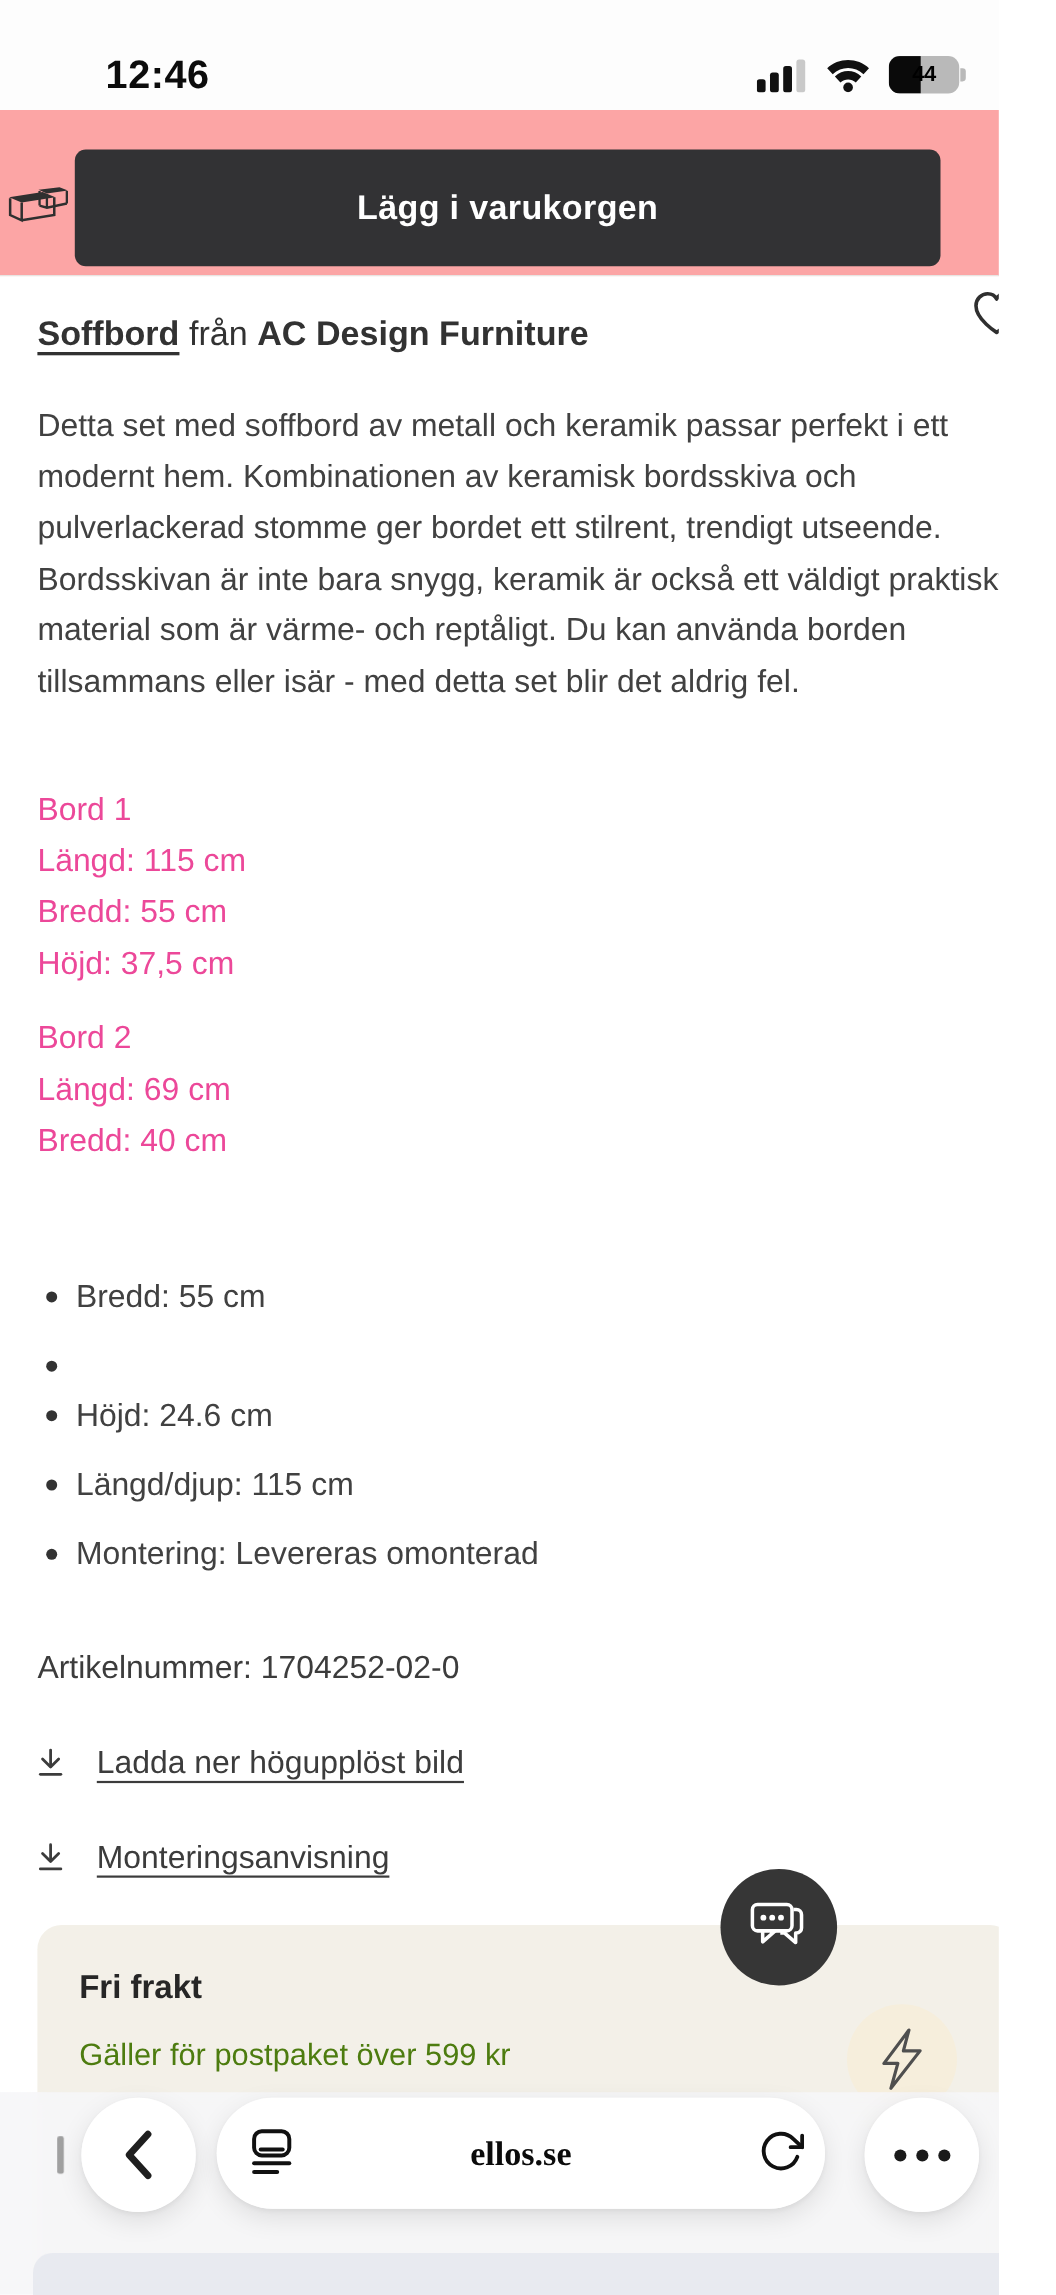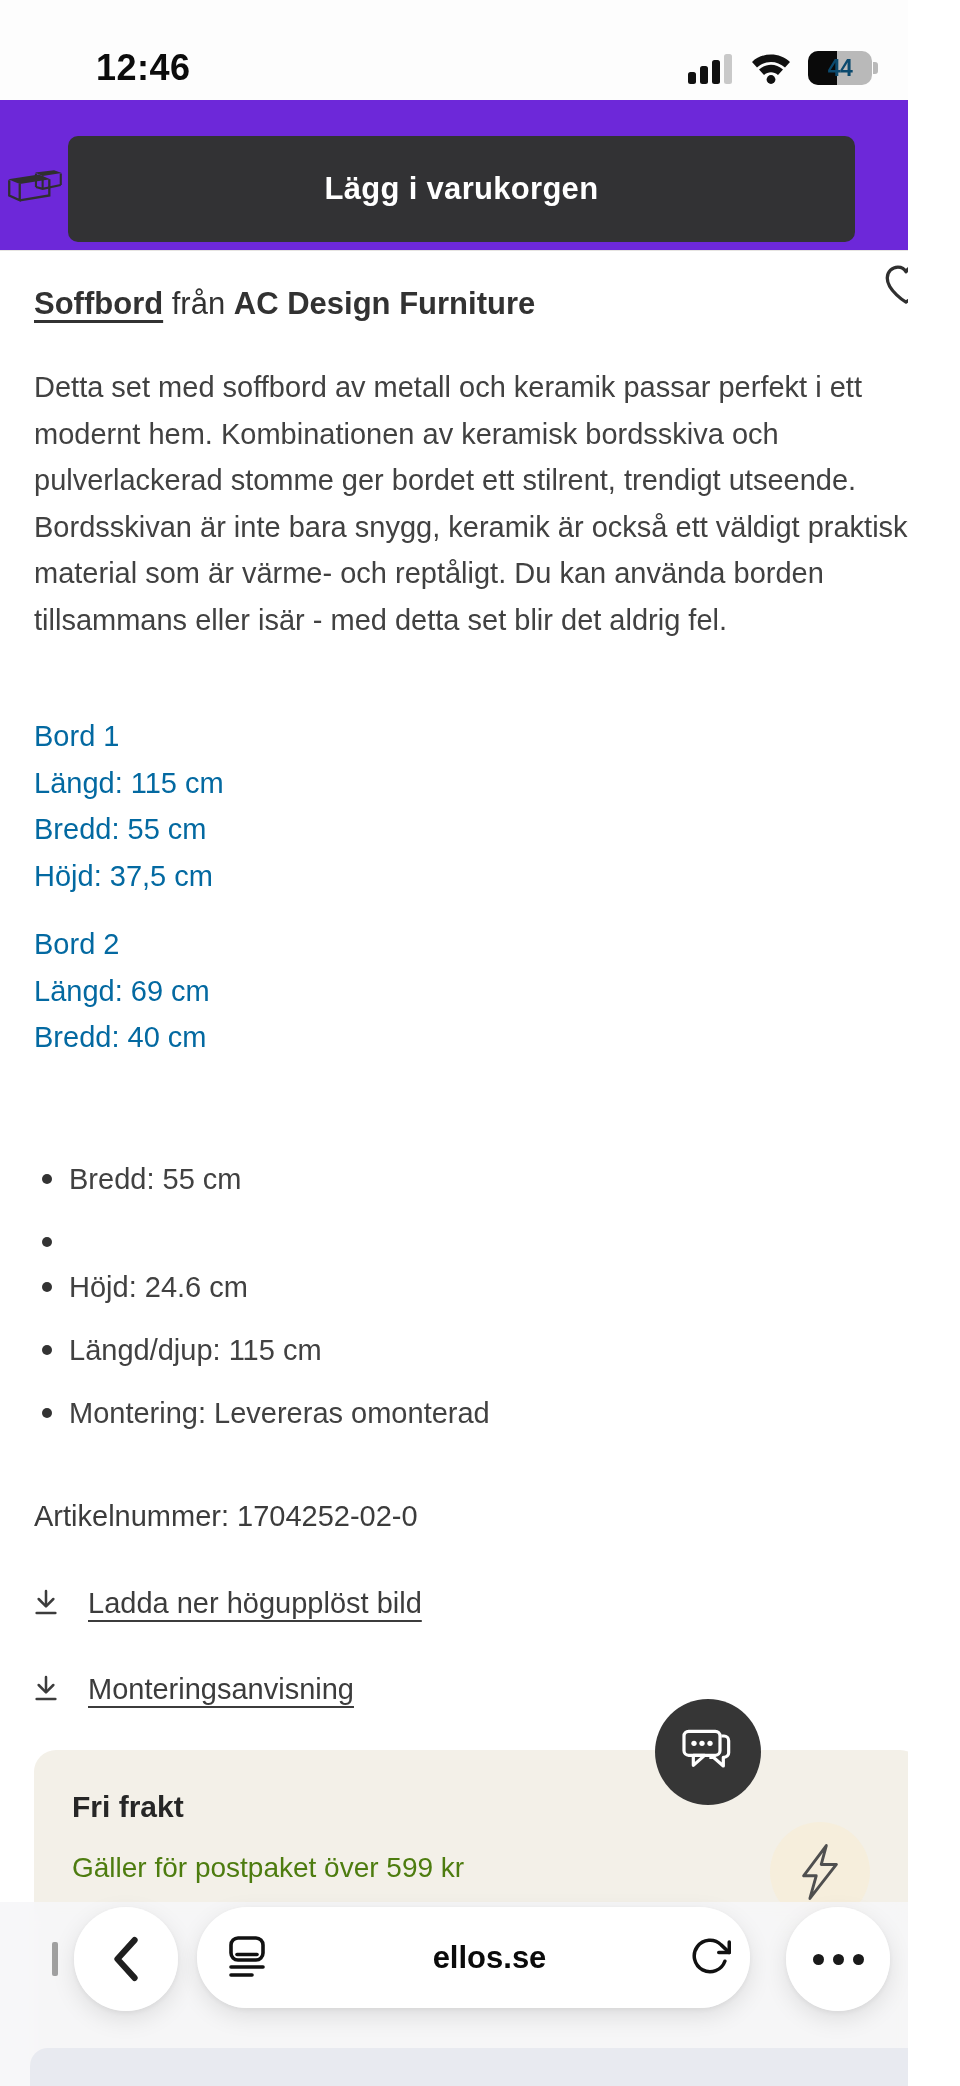--- a/index.html
+++ b/index.html
@@ -10,39 +10,39 @@
   .statusbar{position:absolute;left:0;top:0;width:960px;height:100px;background:#fdfdfd;}
   .time{position:absolute;left:96px;top:68px;transform:translateY(-50%);
         font-size:36px;font-weight:bold;color:#0c0c0c;letter-spacing:.5px;}
   .sicons{position:absolute;right:82px;top:68px;transform:translateY(-50%);
           display:flex;align-items:center;gap:16px;}
   .battery{position:relative;width:70px;height:34px;}
   .batt-body{position:absolute;left:0;top:0;width:64px;height:34px;border-radius:10px;
              background:#b9b9b9;overflow:hidden;}
   .batt-fill{position:absolute;left:0;top:0;width:45%;height:100%;background:#0a0a0a;}
   .batt-num{position:absolute;left:0;top:0;width:64px;height:34px;display:flex;align-items:center;
-            justify-content:center;font-size:23px;font-weight:bold;color:#0c4a6e;letter-spacing:-.5px;}
+            justify-content:center;font-size:20px;font-weight:bold;color:#000000;letter-spacing:-.5px;}
   .batt-cap{position:absolute;right:0;top:11px;width:5px;height:12px;border-radius:0 3px 3px 0;background:#b9b9b9;}
 
   
-  .header{position:absolute;left:0;top:100px;width:960px;height:150px;background:#6d28d9;
+  .header{position:absolute;left:0;top:100px;width:960px;height:150px;background:#fca5a5;
           border-bottom:1px solid #e7e5e2;}
   .thumb{position:absolute;left:6px;top:64px;width:58px;height:42px;}
   .cart-btn{position:absolute;left:68px;top:36px;width:787px;height:106px;background:#323234;
             border:none;border-radius:10px;color:#fff;font-size:31px;font-weight:bold;
             font-family:"Liberation Sans",sans-serif;display:flex;align-items:center;justify-content:center;
             letter-spacing:.3px;cursor:pointer;}
   .heart-btn{position:absolute;left:880px;top:160px;width:52px;height:52px;background:none;border:none;padding:0;cursor:pointer;}
 
   
   .title{position:absolute;left:34px;top:286px;font-size:31px;color:#323232;}
   .title .t-link{font-weight:bold;text-decoration:underline;text-decoration-thickness:2.5px;text-underline-offset:6px;cursor:pointer;}
   .title .t-brand{font-weight:bold;}
   .desc{position:absolute;left:34px;top:364px;width:884px;font-size:29px;line-height:46.5px;color:#414141;}
-  .specblock{position:absolute;left:34px;font-size:29px;line-height:46.5px;color:#0369a1;}
+  .specblock{position:absolute;left:34px;font-size:29px;line-height:46.5px;color:#ec4899;}
   .bullets{position:absolute;left:34px;top:1156px;width:880px;margin:0;padding:0;list-style:none;}
   .bullets li{display:flex;margin-bottom:17px;line-height:46px;font-size:29px;color:#414141;}
   .dot{flex:0 0 auto;width:10px;height:10px;border-radius:50%;background:#333;margin:18px 17px 0 8px;}
   .artnum{position:absolute;left:34px;top:1500px;font-size:29px;color:#3c3c3c;}
   .dl-row{position:absolute;left:30px;height:46px;display:flex;align-items:center;gap:26px;cursor:pointer;}
   .dl-label{font-size:29px;color:#3c3c3c;text-decoration:underline;text-decoration-thickness:2px;text-underline-offset:7px;}
 
   
   .ship-card{position:absolute;left:34px;top:1750px;width:888px;height:336px;border-radius:22px;background:#f3f0e8;}
   .ship-title{position:absolute;left:38px;top:40px;font-size:30px;font-weight:bold;color:#262626;}
@@ -59,22 +59,22 @@
   .backdrop{position:absolute;left:0;top:1902px;width:960px;height:184px;
             background:rgba(246,246,248,.88);backdrop-filter:blur(12px);z-index:6;}
   .sheet-strip{position:absolute;left:30px;top:2048px;width:900px;height:40px;
                border-radius:18px 18px 0 0;background:#e8eaf0;z-index:7;}
   .pill-shadow{box-shadow:0 8px 24px rgba(0,0,0,.10),0 2px 6px rgba(0,0,0,.06);}
   .circle-btn{position:absolute;top:1907px;width:104px;height:104px;border-radius:50%;
               background:rgba(255,255,255,.95);border:none;display:flex;align-items:center;justify-content:center;
               cursor:pointer;z-index:8;}
   .url-pill{position:absolute;left:197px;top:1907px;width:553px;height:101px;border-radius:51px;
             background:rgba(255,255,255,.97);z-index:8;cursor:pointer;}
-  .url-text{position:absolute;left:16px;top:0;width:100%;height:100%;display:flex;align-items:center;
-            justify-content:center;font-size:31px;font-weight:bold;color:#0b0b0b;}
+  .url-text{position:absolute;left:0;top:0;width:100%;height:100%;display:flex;align-items:center;
+            justify-content:center;font-size:31px;font-weight:bold;color:#0b0b0b;font-family:Liberation Serif, serif;}
   .pill-icon{position:absolute;top:50%;transform:translateY(-50%);}
   .dots{display:flex;gap:9px;}
   .dots span{width:11px;height:11px;border-radius:50%;background:#1a1a1a;}
 
   
   .scrollbar{position:absolute;left:945px;top:482px;width:7px;height:446px;border-radius:4px;
              background:#8d8d8d;opacity:.9;z-index:9;cursor:grab;}
 </style>
 </head>
 <body>

